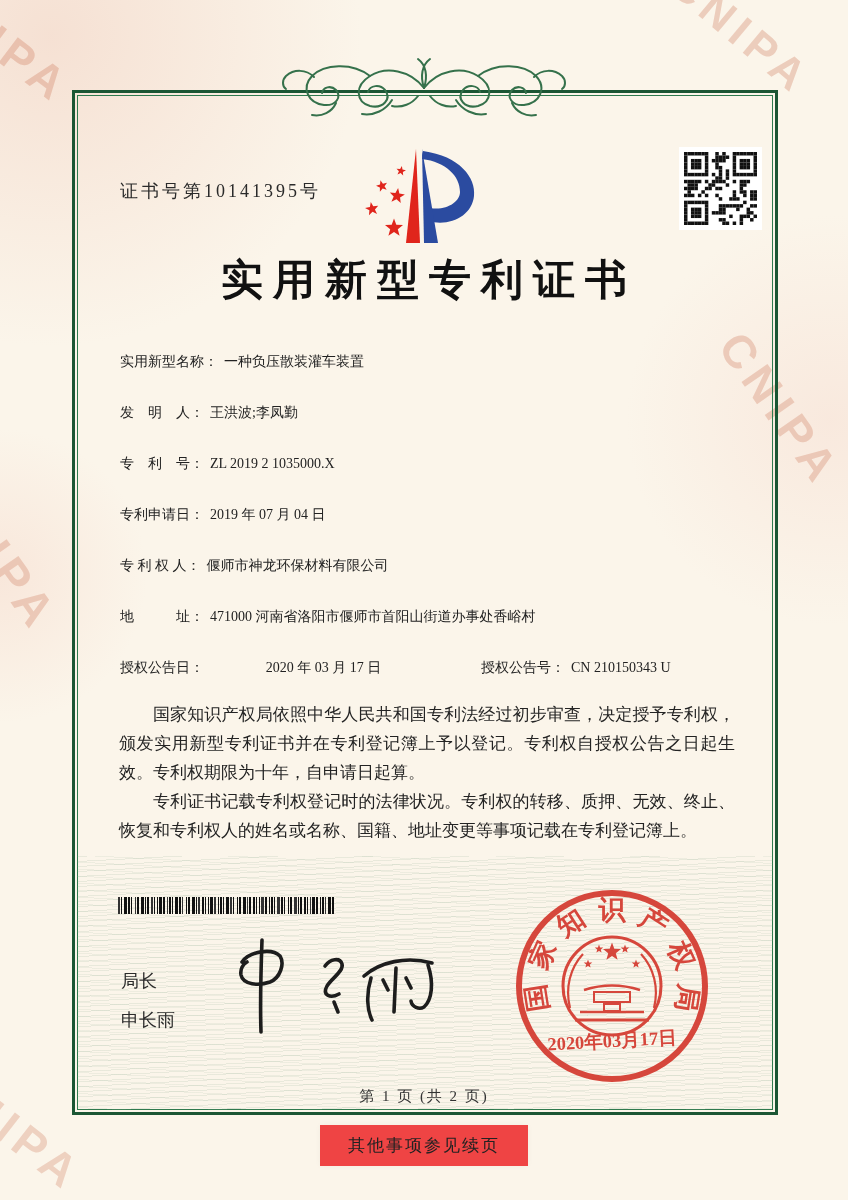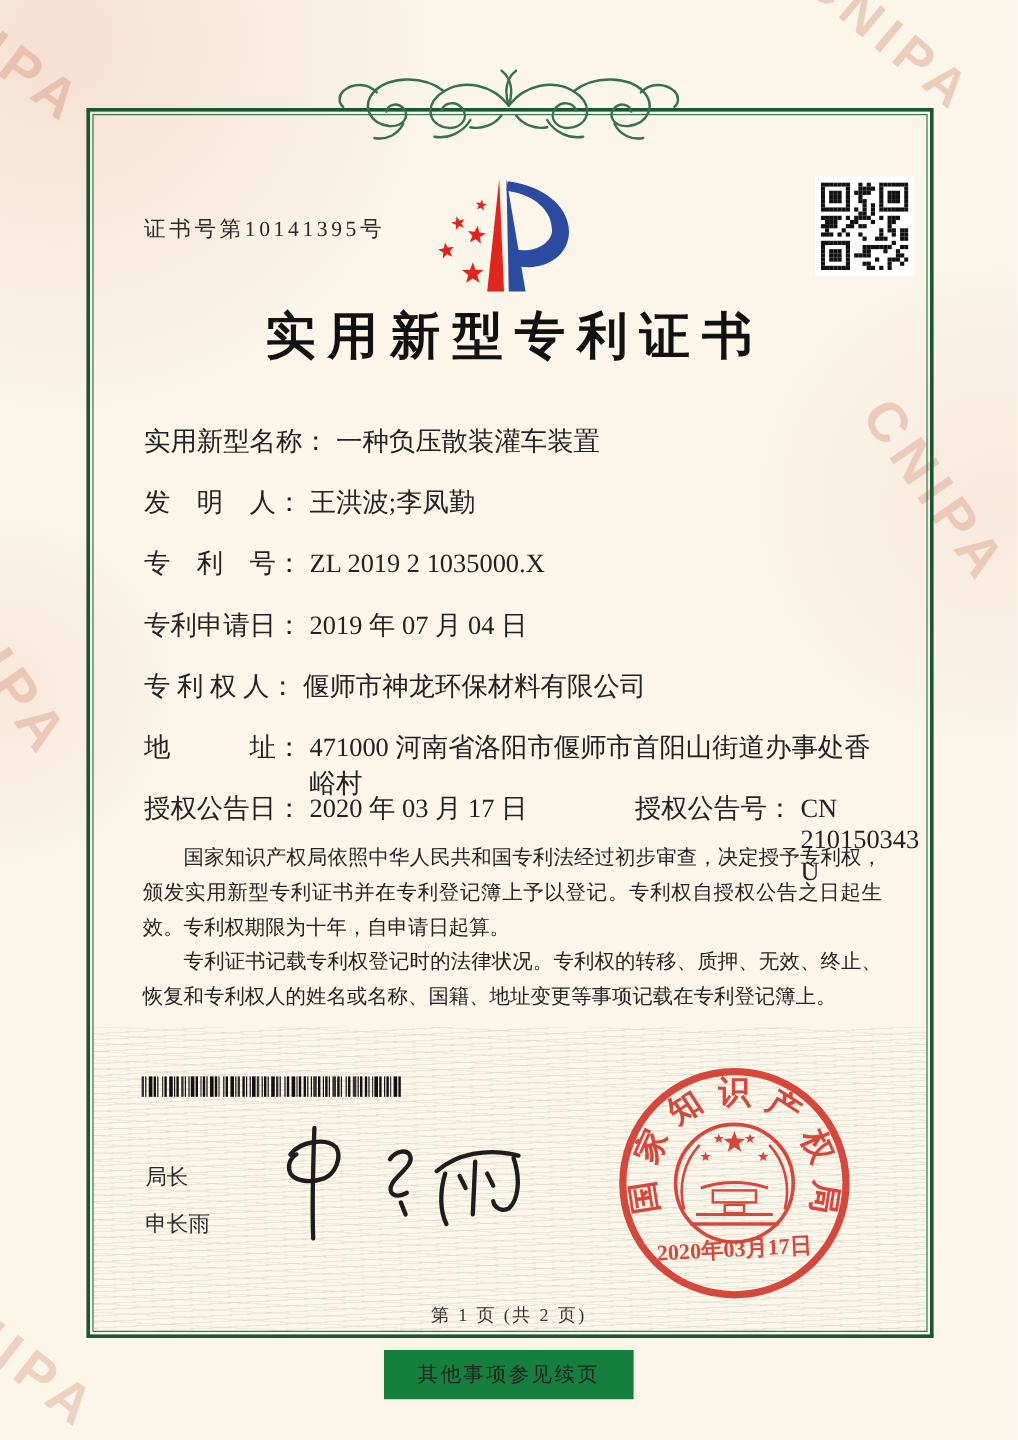--- a/index.html
+++ b/index.html
@@ -55,21 +55,21 @@
     background:#fff; padding:5px;
   }
   .doc-title {
     position:absolute; left:0; top:252px; width:100%; text-align:center;
     font-size:42px; font-weight:bold; color:#111; letter-spacing:10px;
     text-indent:10px;
   }
 
   .fields { position:absolute; left:120px; top:353px; width:620px; }
   .field-row { display:flex; align-items:baseline; height:22px; margin-bottom:29px;
-    font-size:22px; color:#222; }
+    font-size:14px; color:#222;text-align:center; }
   .field-label { flex:none; }
   .field-value { margin-left:6px; }
   .grant-pair1 { flex:none; width:227px; margin-left:6px; }
   .grant-label2 { flex:none; margin-left:44px; }
 
   .body-text {
     position:absolute; left:119px; top:700px; width:616px;
     font-size:17px; line-height:29px; color:#232323; text-align:justify;
   }
   .body-text p { text-indent:2em; }
@@ -83,21 +83,21 @@
   .signature { position:absolute; left:228px; top:938px; }
 
   .seal { position:absolute; left:512px; top:886px; }
 
   .page-num {
     position:absolute; left:0; top:1087px; width:100%; text-align:center;
     font-size:15px; color:#333; letter-spacing:2px;
   }
   .cont-note {
     position:absolute; left:50%; top:1125px; transform:translateX(-50%);
-    background:#15803d; padding:9px 28px; font-size:17px; color:#222;
+    background:#ef4444; padding:9px 28px; font-size:17px; color:#222;
     letter-spacing:2px; box-shadow:0 0 6px rgba(0,0,0,.04);
   }
 </style>
 </head>
 <body>
 
 <div class="page">
   <div class="blush"></div>
 
   <div class="watermark wm1">CNIPA</div>

